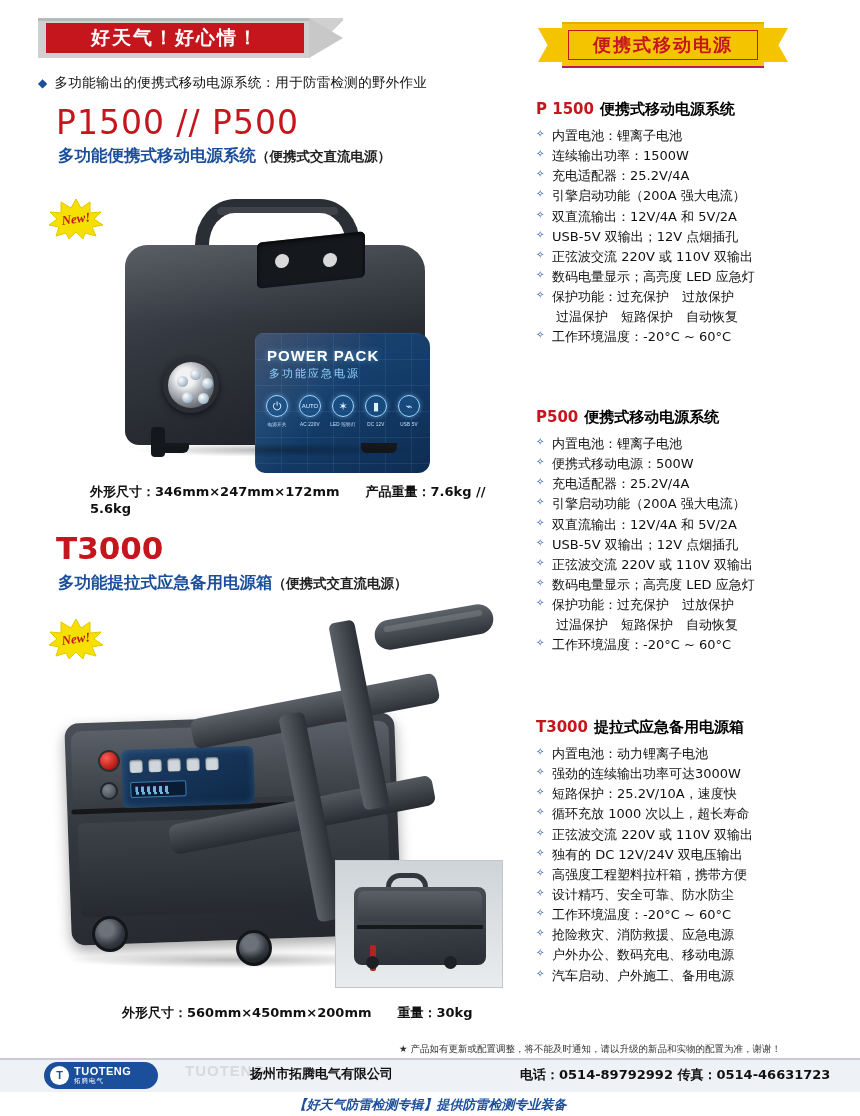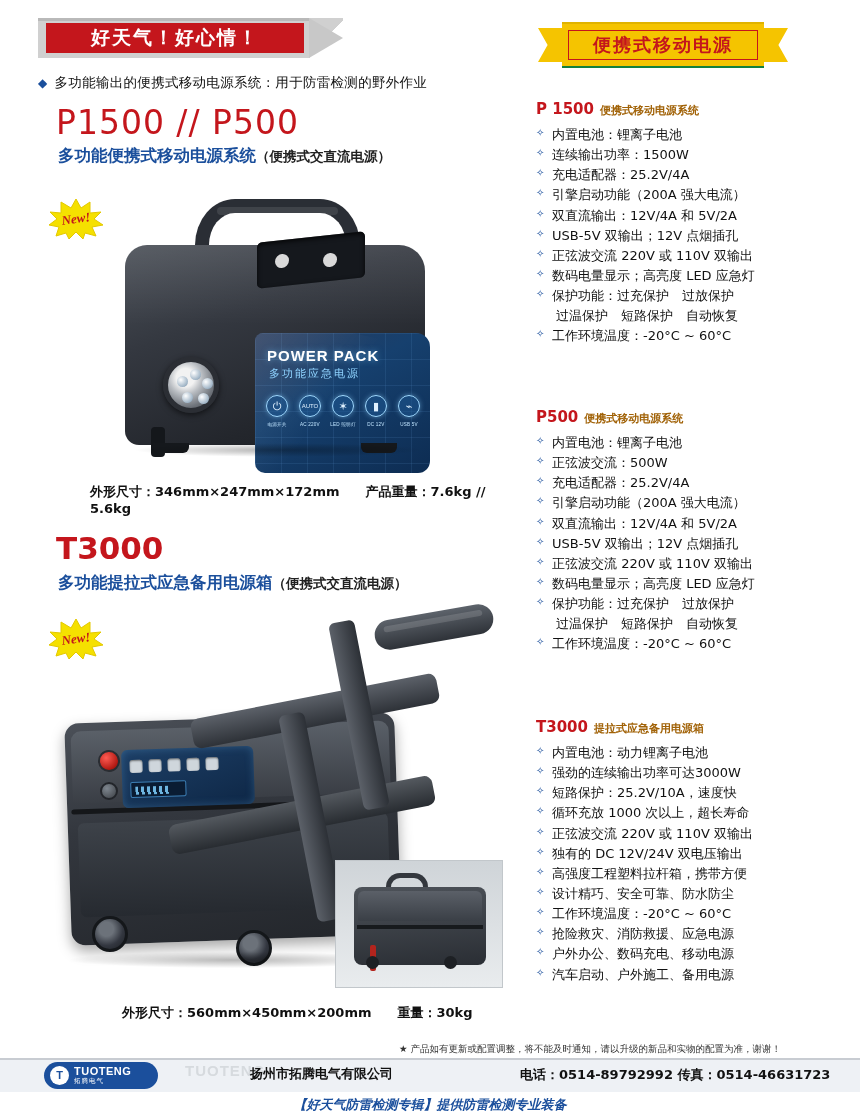--- a/index.html
+++ b/index.html
@@ -338,21 +338,21 @@
   
   .right-col{
     position:absolute; left:528px; top:0; width:332px; height:1040px;
   }
   .rb-ribbon{
     position:absolute; left:10px; top:22px; width:250px; height:46px;
   }
   .rb-ribbon .mid{
     position:absolute; left:24px; top:0; width:202px; height:46px;
     background:#f5c400;
-    border-top:2px solid #e0b300; border-bottom:2px solid #15803d;
+    border-top:2px solid #e0b300; border-bottom:2px solid #be185d;
     display:flex; align-items:center; justify-content:center;
   }
   .rb-ribbon .mid span{
     color:#c4161c; font-size:18px; font-weight:bold; letter-spacing:2px;
     font-family:"DejaVu Sans", sans-serif;
   }
   .rb-ribbon .mid:before{
     content:""; position:absolute; left:6px; top:6px; right:6px; bottom:6px;
     border:1px solid #c4161c;
   }
@@ -360,21 +360,21 @@
     position:absolute; top:6px; width:24px; height:34px; background:#f5c400;
   }
   .rb-ribbon .lf{ left:0; clip-path: polygon(0 0, 100% 0, 100% 100%, 0 100%, 40% 50%); }
   .rb-ribbon .rf{ left:226px; clip-path: polygon(0 0, 100% 0, 60% 50%, 100% 100%, 0 100%); }
 
   .sec{ position:absolute; left:8px; width:320px; }
   .sec-title{
     font-family:"DejaVu Sans", sans-serif;
     font-size:15px; font-weight:bold; color:#c4161c; margin-bottom:7px;
   }
-  .sec-title .cn{ color:#a16207; font-size:11px; margin-left:6px; }
+  .sec-title .cn{ color:#000000; font-size:15px; margin-left:6px; }
   .sec ul{ list-style:none; margin:0; padding:0; }
   .sec li{
     font-size:13px; color:#111; line-height:1.55;
     font-family:"DejaVu Sans", sans-serif;
     padding-left:16px; position:relative; white-space:nowrap;
   }
   .sec li .dia{
     position:absolute; left:0; top:0; color:#1b4f9c; font-size:10px;
   }
   .sec li.cont{ padding-left:20px; }
@@ -596,21 +596,21 @@
       <li><span class="dia">✧</span><span>工作环境温度：-20°C ~ 60°C</span></li>
     </ul>
   </div>
 
   <div class="sec s2">
     <div class="sec-title">
       <span>P500</span><span class="cn">便携式移动电源系统</span>
     </div>
     <ul>
       <li><span class="dia">✧</span><span>内置电池：锂离子电池</span></li>
-      <li><span class="dia">✧</span><span>正弦波交流：500W</span></li>
+      <li><span class="dia">✧</span><span>便携式移动电源：500W</span></li>
       <li><span class="dia">✧</span><span>充电适配器：25.2V/4A</span></li>
       <li><span class="dia">✧</span><span>引擎启动功能（200A 强大电流）</span></li>
       <li><span class="dia">✧</span><span>双直流输出：12V/4A 和 5V/2A</span></li>
       <li><span class="dia">✧</span><span>USB-5V 双输出；12V 点烟插孔</span></li>
       <li><span class="dia">✧</span><span>正弦波交流 220V 或 110V 双输出</span></li>
       <li><span class="dia">✧</span><span>数码电量显示；高亮度 LED 应急灯</span></li>
       <li><span class="dia">✧</span><span>保护功能：过充保护　过放保护</span></li>
       <li class="cont"><span>过温保护　短路保护　自动恢复</span></li>
       <li><span class="dia">✧</span><span>工作环境温度：-20°C ~ 60°C</span></li>
     </ul>

